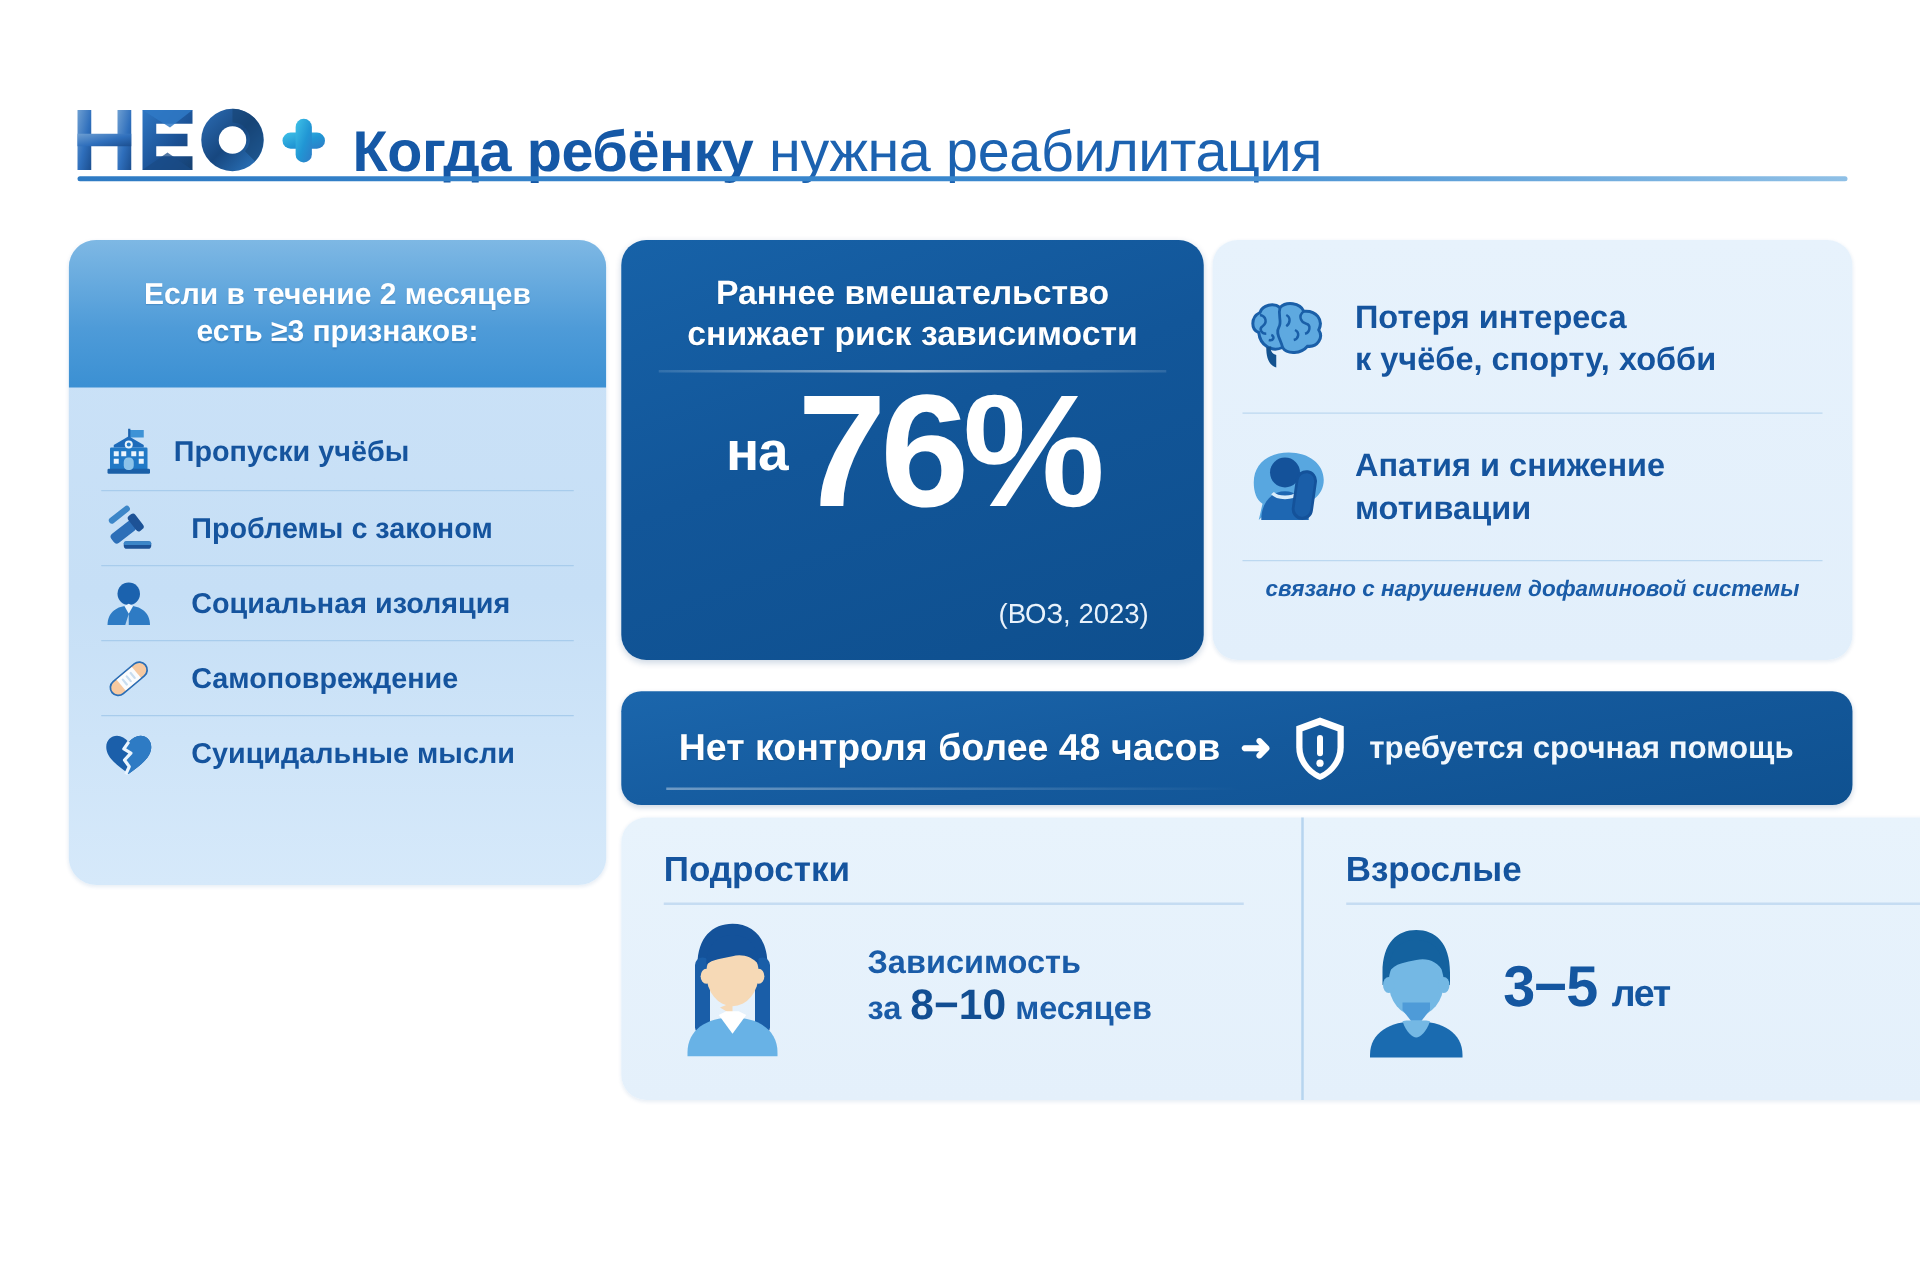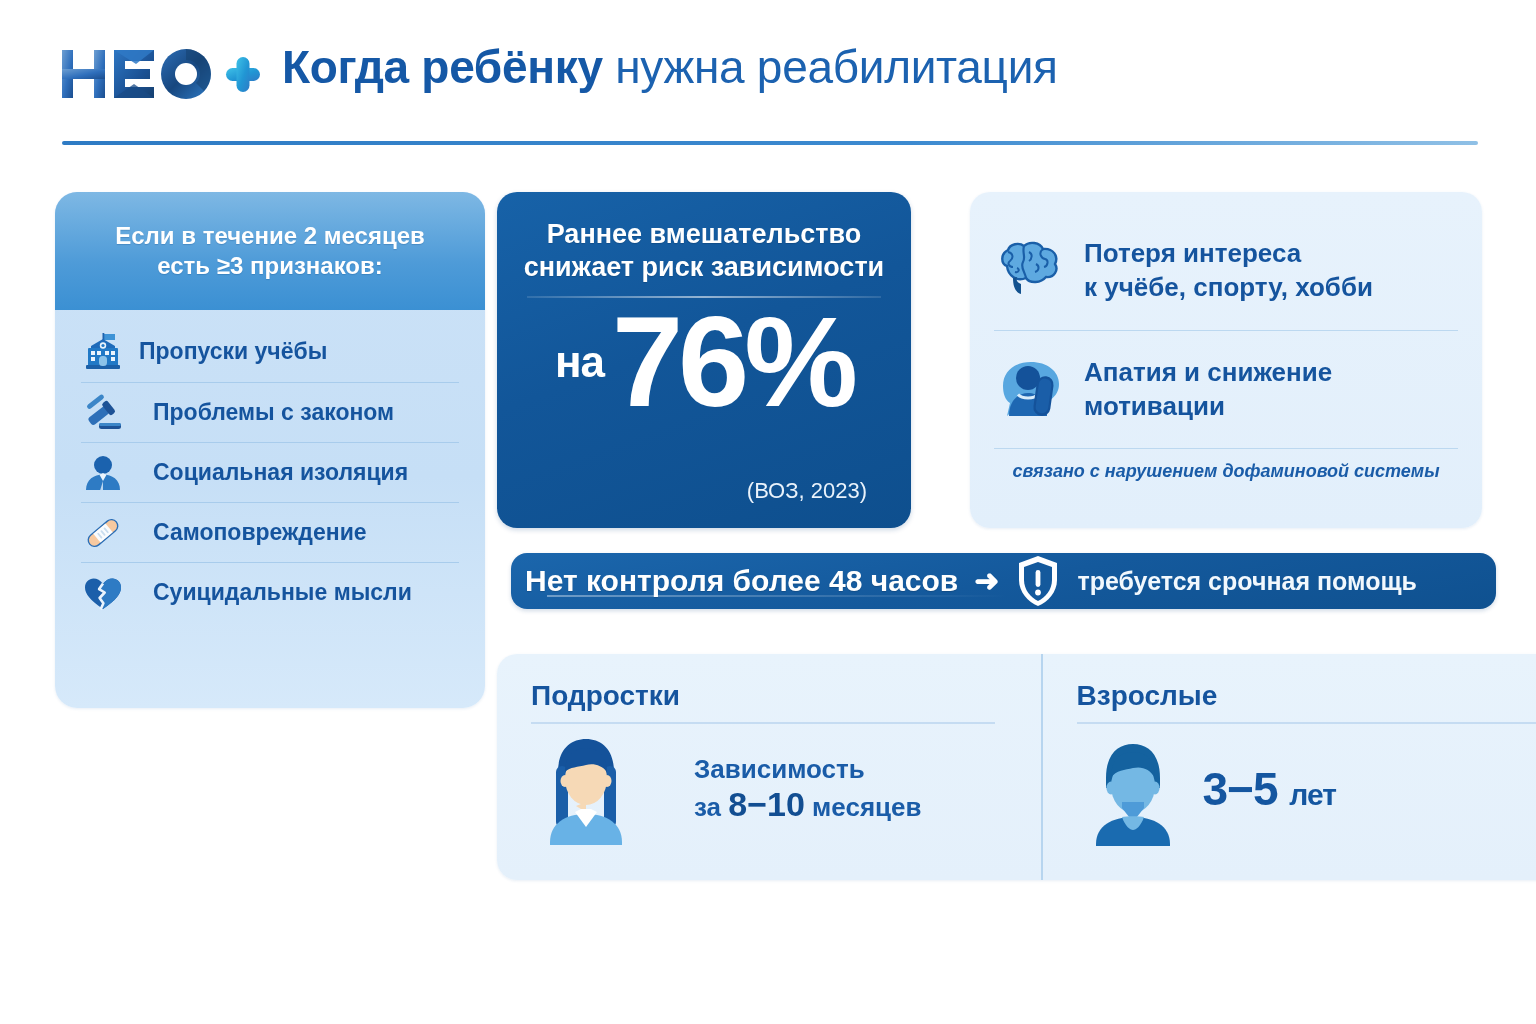--- a/index.html
+++ b/index.html
@@ -7,21 +7,21 @@
   body {
     background:#ffffff;
     font-family:"Liberation Sans", sans-serif;
     color:#1A5CA8;
     overflow:hidden;
   }
 
   .page { position:relative; width:1536px; height:1024px; }
 
   
-  .header { position:absolute; left:60px; top:44px; width:1420px; height:100px; display:flex; align-items:flex-start; }
+  .header { position:absolute; left:60px; top:44px; width:1420px; height:100px; display:flex; align-items:flex-end; }
 
   .logo { display:flex; align-items:center; height:62px; margin-right:22px; }
   .logo svg { display:block; }
 
   .title { font-size:46px; line-height:1; white-space:nowrap; letter-spacing:-0.3px; }
   .title .t-strong { font-weight:bold; color:#1558A6; }
   .title .t-light  { font-weight:normal; color:#1C62B0; }
 
   .rule { position:absolute; left:62px; top:141px; width:1416px; height:4px;
           background:linear-gradient(90deg,#2E7BC4 0%,#3C8AD0 60%,#8FC0E6 100%); border-radius:2px; }
@@ -33,29 +33,29 @@
     border-radius:22px; overflow:hidden;
     box-shadow:0 1px 3px rgba(30,90,160,.10);
   }
   .signs-head {
     height:118px; width:100%;
     background:linear-gradient(180deg,#7EB8E4 0%,#4E9BD8 60%,#3B90D3 100%);
     display:flex; flex-direction:column; align-items:center; justify-content:center;
     color:#ffffff; font-weight:bold; font-size:24px; line-height:1.24; text-align:center;
     text-shadow:0 1px 1px rgba(0,60,120,.22);
   }
-  .signs-list { padding:12px 26px 12px 26px; }
+  .signs-list { padding:22px 26px 12px 26px; }
   .sign-row { display:flex; align-items:center; gap:14px; height:60px; }
   .sign-row + .sign-row { border-top:1.5px solid #A8CCEC;gap:28px; }
   .sign-ico { width:44px; min-width:44px; height:44px; display:flex; align-items:center; justify-content:center; }
   .sign-label { font-size:23px; font-weight:bold; color:#15549E; line-height:1.1; }
 
   
   .stat-panel {
-    position:absolute; left:497px; top:192px; width:414px; height:336px;
+    position:absolute; left:497px; top:192px; width:466px; height:336px;
     background:linear-gradient(160deg,#1762A8 0%,#125699 45%,#0E4F8E 100%);
     border-radius:20px; color:#fff; overflow:hidden;
     box-shadow:0 2px 5px rgba(10,60,120,.20);
   }
   .stat-title { padding:26px 26px 0 26px; text-align:center; font-weight:bold; font-size:27px; line-height:1.22;
                 text-shadow:0 1px 1px rgba(0,0,0,.14); }
   .stat-sep { margin:12px 30px 0 30px; height:2px;
               background:linear-gradient(90deg,rgba(255,255,255,.12),rgba(255,255,255,.55),rgba(255,255,255,.12)); }
   .stat-big { display:flex; align-items:center; justify-content:center; margin-top:0; }
   .stat-pre { font-size:44px; font-weight:bold; margin-right:8px; letter-spacing:-1px; }
@@ -71,24 +71,24 @@
   }
   .symp-row { display:flex; align-items:center; gap:18px; height:118px; }
   .symp-row + .symp-row { border-top:1.5px solid #BCD8F0; }
   .symp-ico { width:72px; min-width:72px; height:66px; display:flex; align-items:center; justify-content:center; }
   .symp-label { font-size:26px; font-weight:bold; color:#15549E; line-height:1.3; }
   .symp-foot { border-top:1.5px solid #BCD8F0; padding-top:12px; text-align:center;
                font-style:italic; font-weight:bold; font-size:18px; color:#1A5CA8; }
 
   
   .urgent {
-    position:absolute; left:497px; top:553px; width:985px; height:56px;
+    position:absolute; left:497px; top:553px; width:985px; height:91px;
     background:linear-gradient(170deg,#1B66AC 0%,#14599C 50%,#0F5190 100%);
-    border-radius:16px; display:flex; align-items:center; padding:0 14px; gap:16px;
-    color:#fff; overflow:hidden; box-shadow:0 2px 4px rgba(10,60,120,.18);margin-left:14px;
+    border-radius:16px; display:flex; align-items:center; padding:0 46px; gap:16px;
+    color:#fff; overflow:hidden; box-shadow:0 2px 4px rgba(10,60,120,.18);
   }
   .urgent-strong { font-size:30px; font-weight:bold; white-space:nowrap; text-shadow:0 1px 1px rgba(0,0,0,.15); }
   .urgent-arrow { font-size:30px; font-weight:bold; line-height:1; }
   .urgent-shield { width:46px; min-width:46px; height:54px; display:flex; align-items:center; justify-content:center; }
   .urgent-soft { font-size:25px; font-weight:bold; white-space:nowrap; color:#F2F8FD; }
   .urgent-glow { position:absolute; left:36px; bottom:12px; width:460px; height:2px;
                  background:linear-gradient(90deg,rgba(255,255,255,.38),rgba(255,255,255,0)); }
 
   
   .cmp-card {

